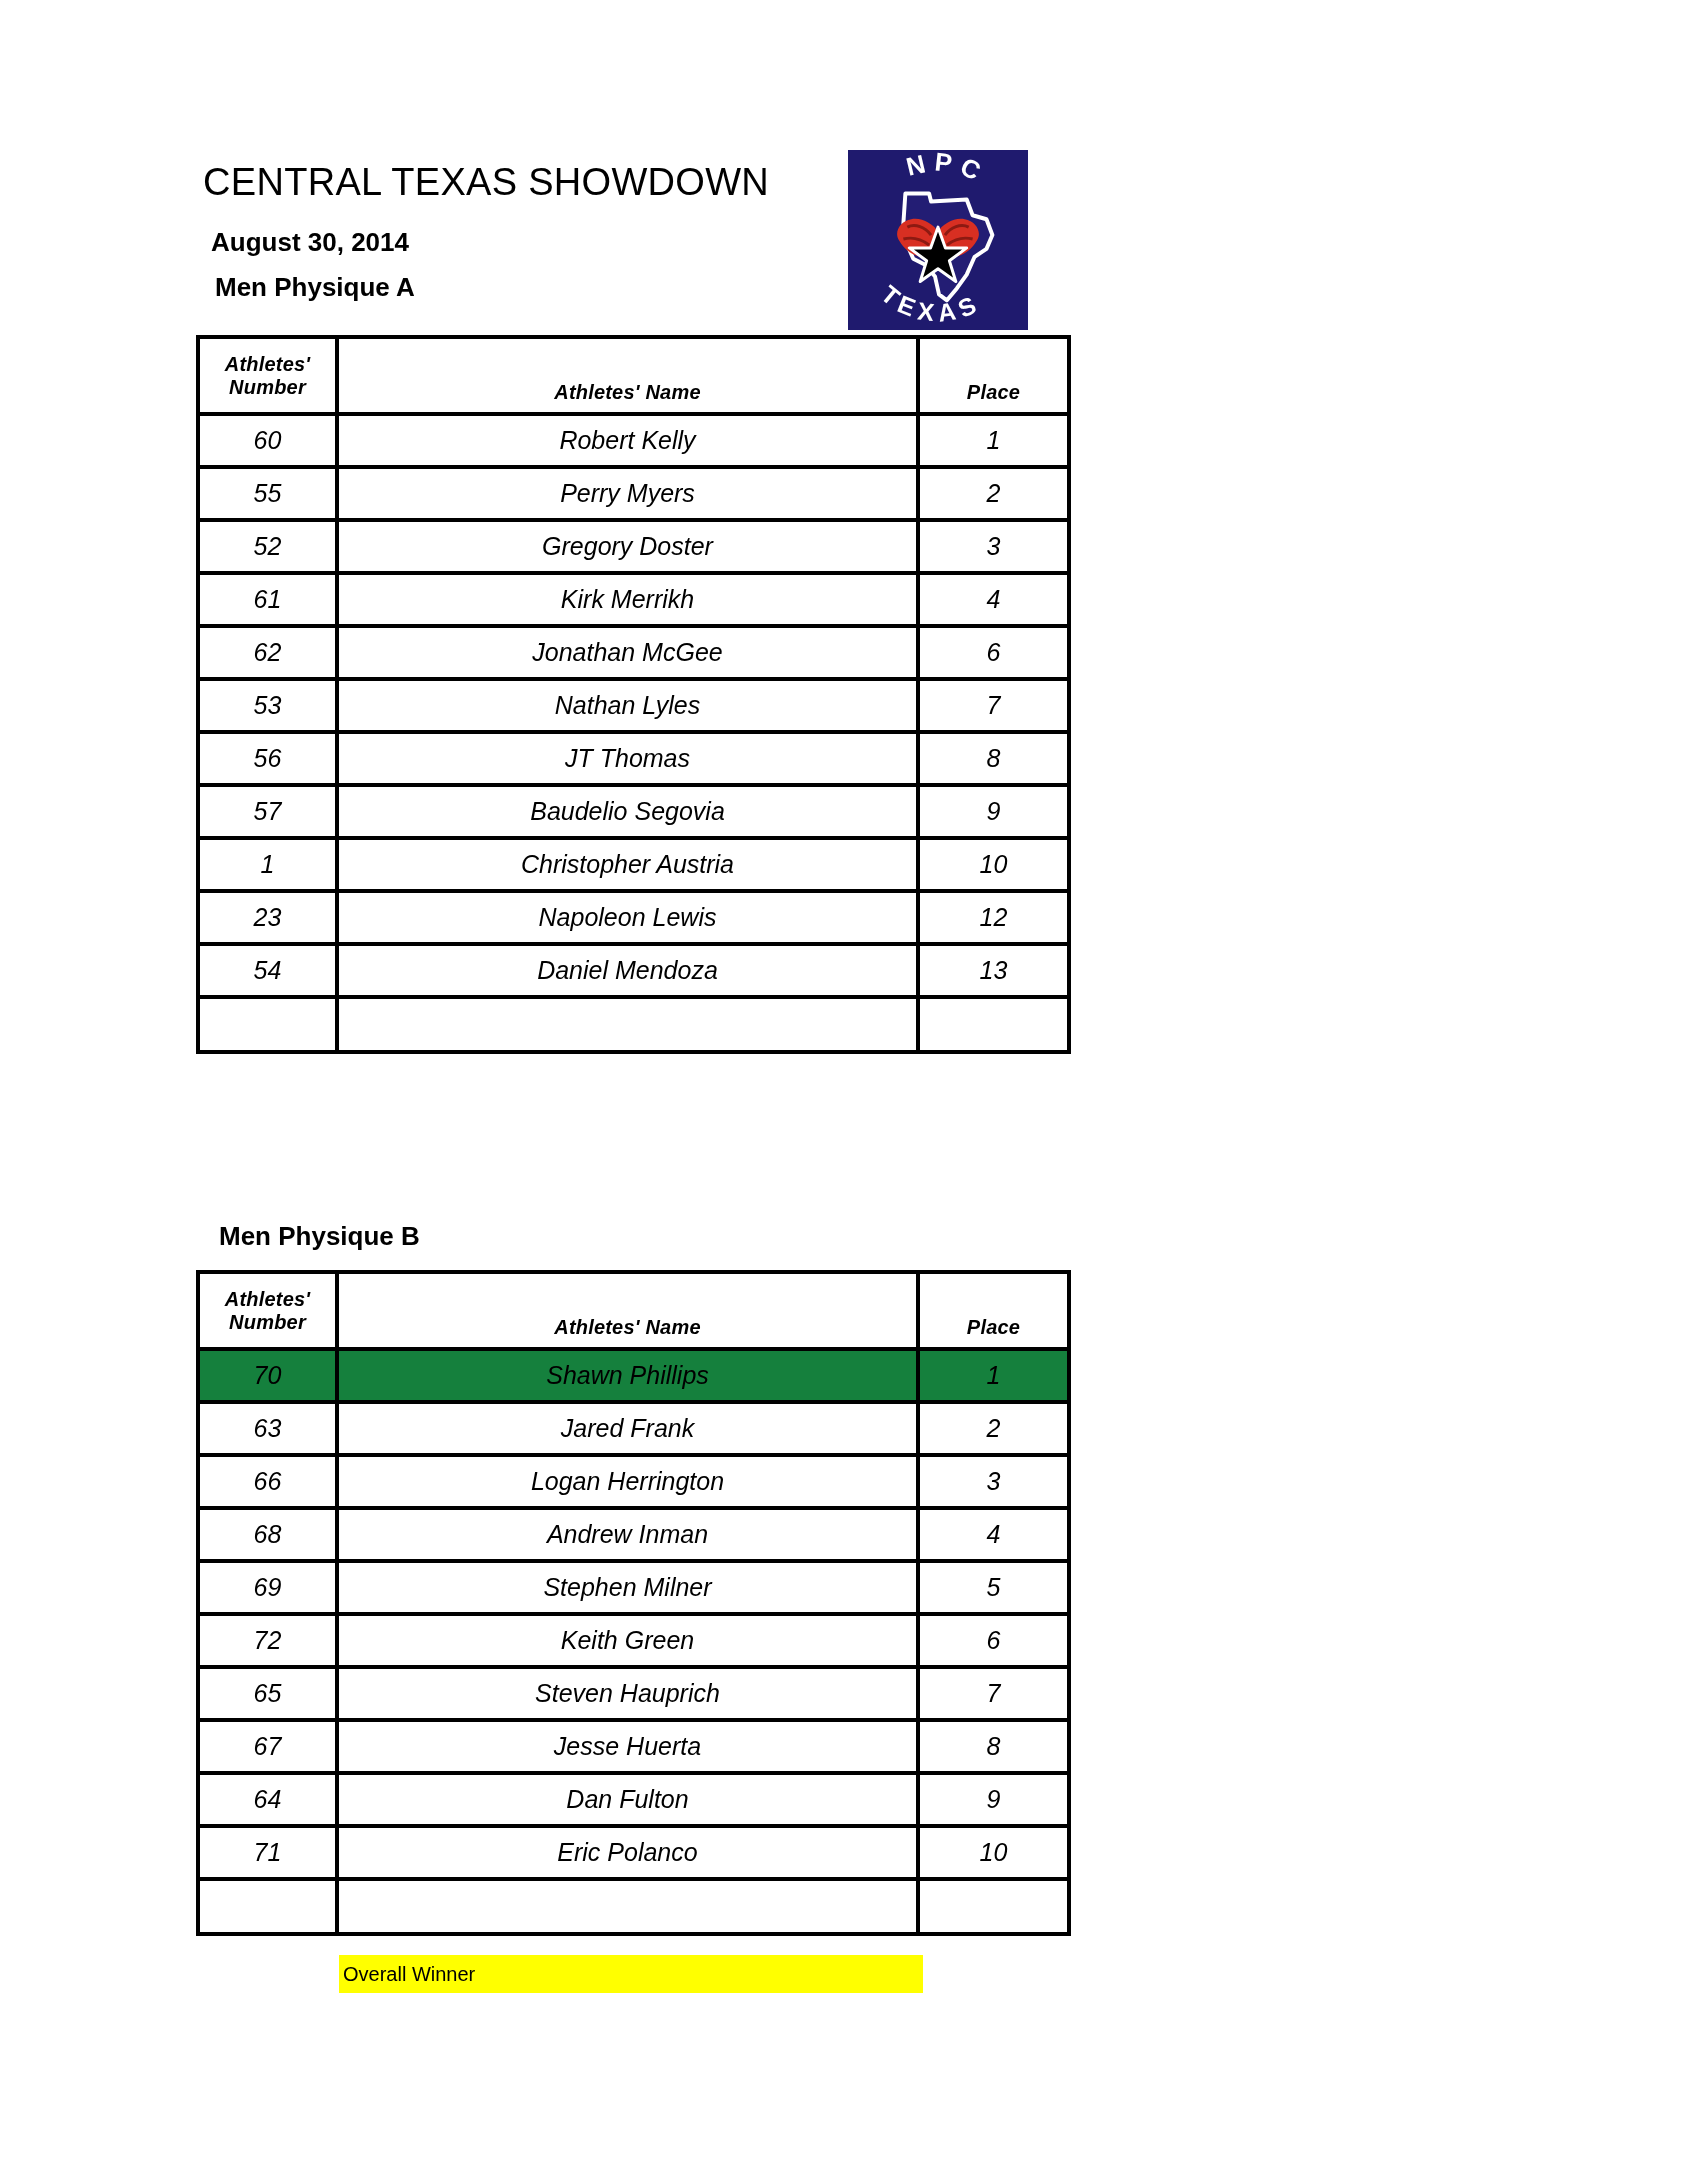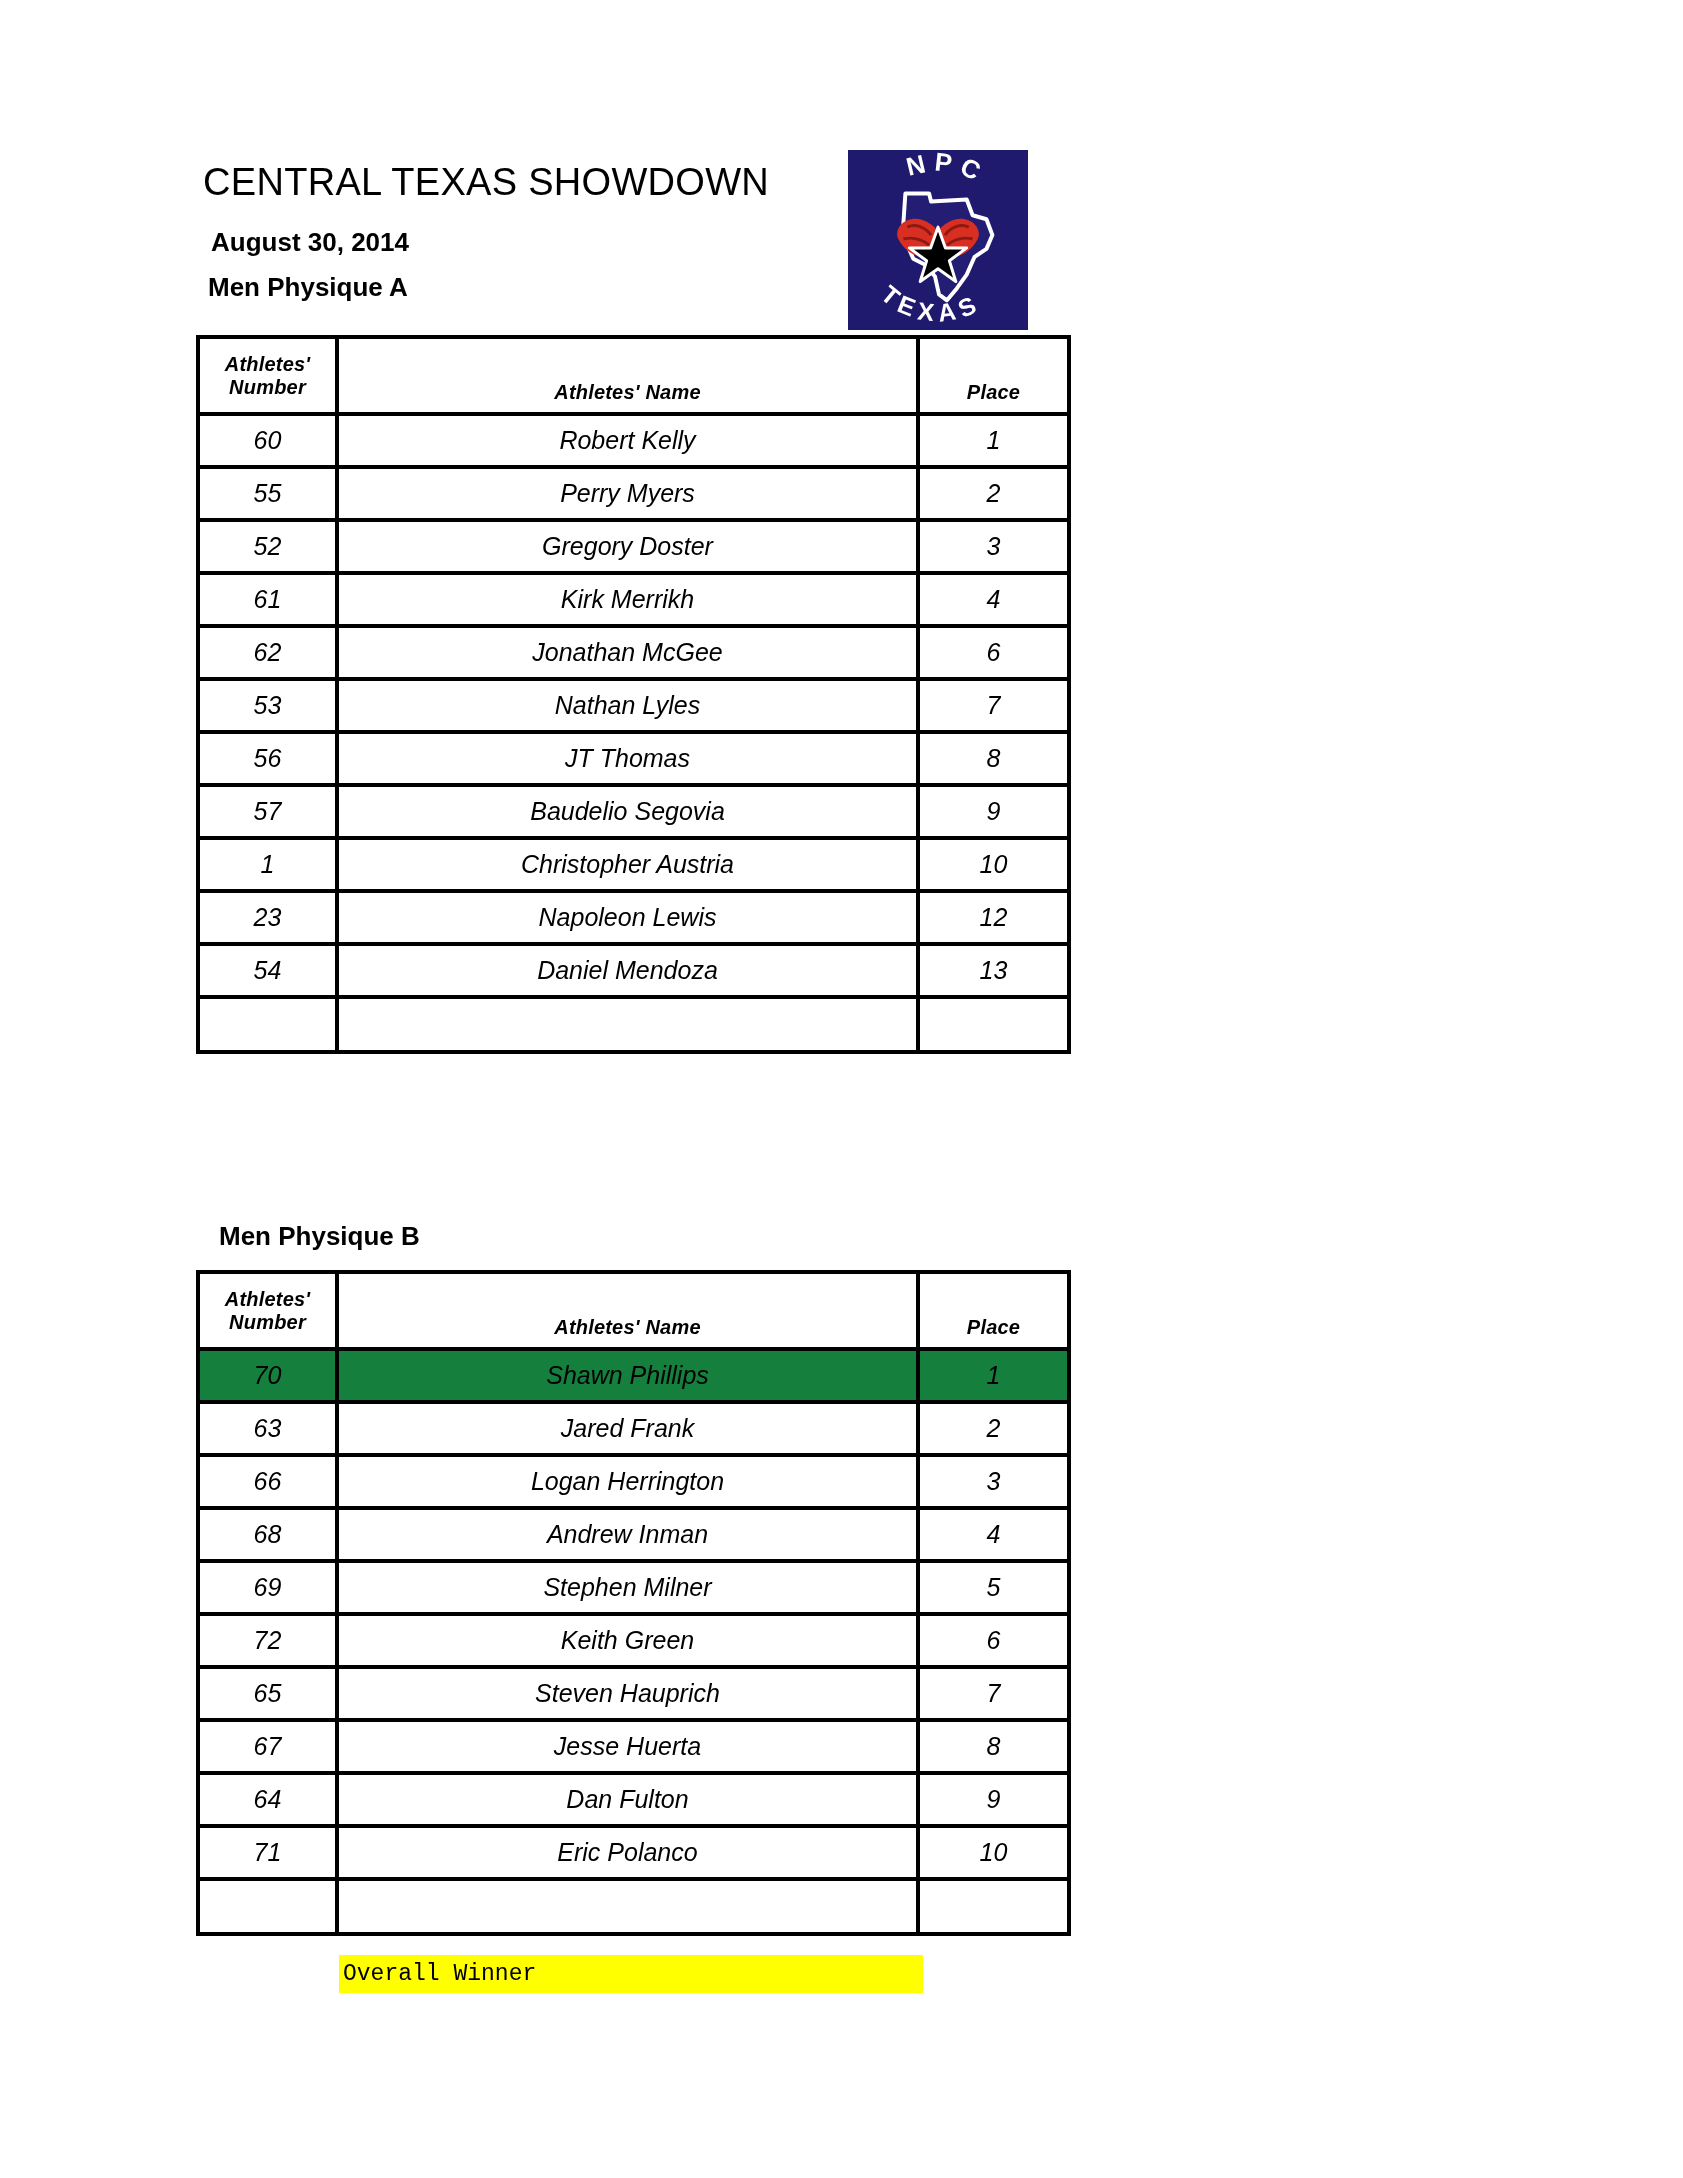--- a/index.html
+++ b/index.html
@@ -42,21 +42,21 @@
     font-size: 26px;
     font-weight: bold;
     line-height: 1.0;
     margin: 0 0 19px 8px;
     white-space: nowrap;
   }
   .doc-class {
     font-size: 26px;
     font-weight: bold;
     line-height: 1.0;
-    margin: 5px;
+    margin: 12px;
     white-space: nowrap;
   }
 
   
   .logo-wrap {
     position: absolute;
     left: 848px;
     top: 150px;
     width: 180px;
     height: 180px;
@@ -130,26 +130,25 @@
   }
 
   
   .legend {
     position: absolute;
     left: 339px;
     top: 1955px;
     width: 584px;
     height: 38px;
     background: #ffff00;
-    font-size: 23px;
+    font-size: 20px;
     line-height: 38px;
     padding-left: 4px;
     box-sizing: border-box;
     white-space: nowrap;
-    font-family: Liberation Mono, monospace;
   }
 </style>
 </head>
 <body>
 
 <div class="page">
 
   <div class="header-block">
     <div class="doc-title">CENTRAL TEXAS SHOWDOWN</div>
     <div class="doc-date">August 30, 2014</div>

